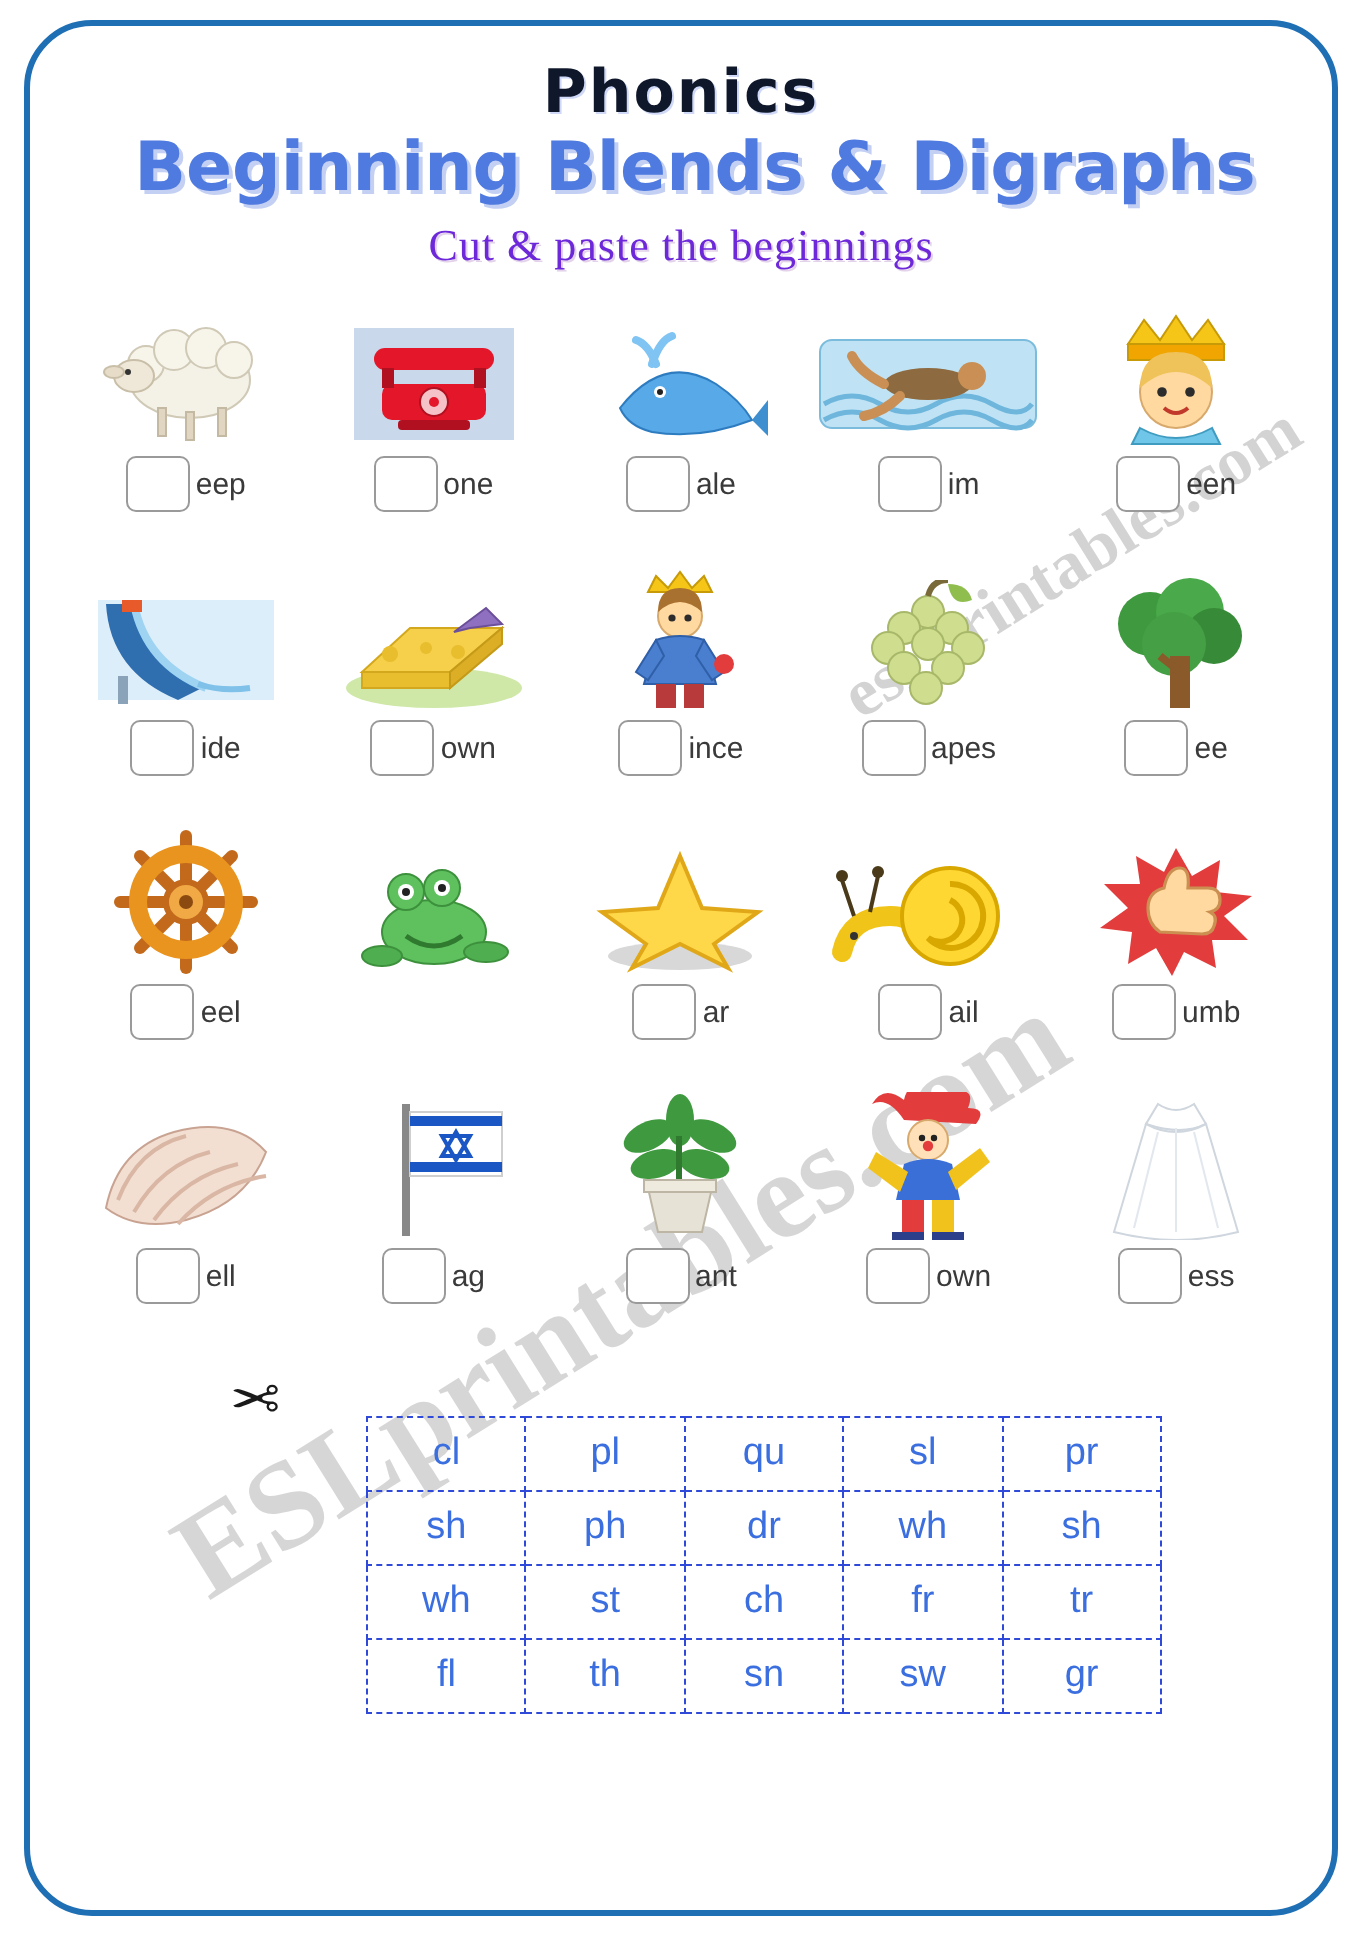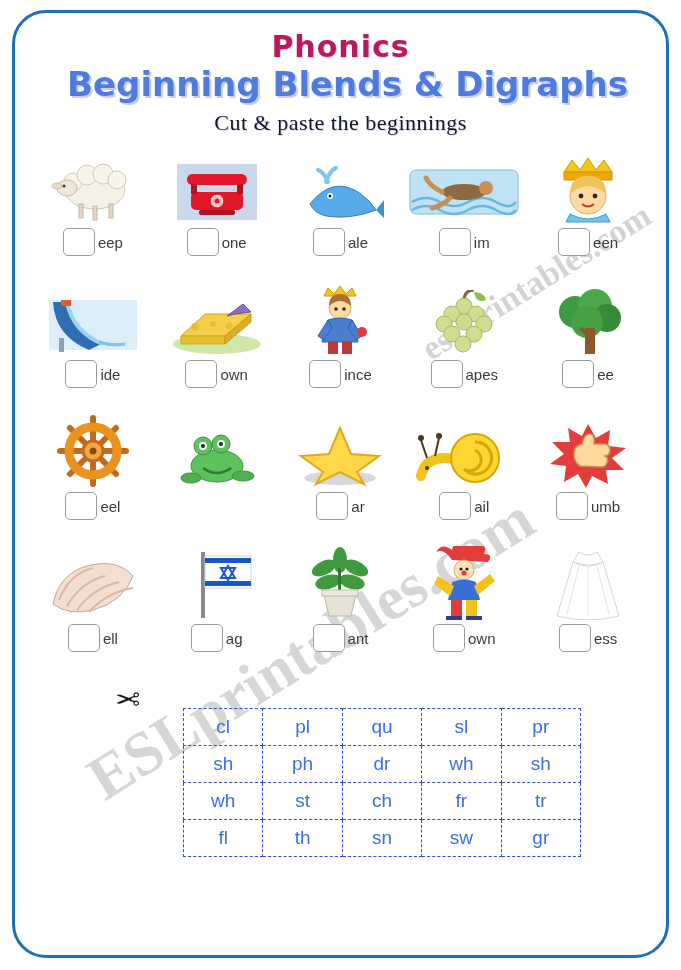--- a/index.html
+++ b/index.html
@@ -28,40 +28,40 @@
   }
   
   .title-wrap {
     text-align: center;
     padding-top: 18px;
   }
   .title1 {
     font-family: "DejaVu Sans", sans-serif;
     font-size: 30px;
     font-weight: bold;
-    color: #be185d;
+    color: #0f172a;
     letter-spacing: 1px;
     text-shadow: 1px 1px 0 #cfd9f7;
     line-height: 1.05;
   }
   .title2 {
     font-family: "DejaVu Sans", sans-serif;
     font-size: 34px;
     font-weight: bold;
     color: #4f7ae0;
     letter-spacing: 0px;
     text-shadow: 2px 2px 0 #c3d0f3;
     margin-top: 4px;
     line-height: 1.05;
     padding-left: 14px;
   }
   .subtitle {
     font-family: "Liberation Serif", serif;
     font-size: 22px;
-    color: #0f172a;
+    color: #6d28d9;
     margin-top: 8px;
     letter-spacing: 0.5px;
     text-shadow: 1px 1px 0 #e3d3ea;
   }
   
   .grid {
     margin-top: 16px;
     padding: 0 16px;
     display: grid;
     grid-template-columns: repeat(5, 1fr);

